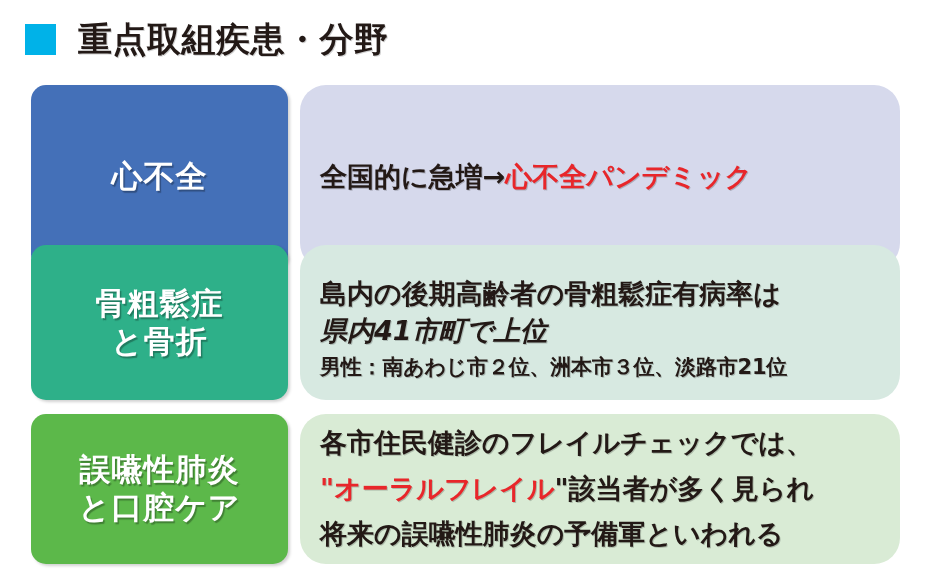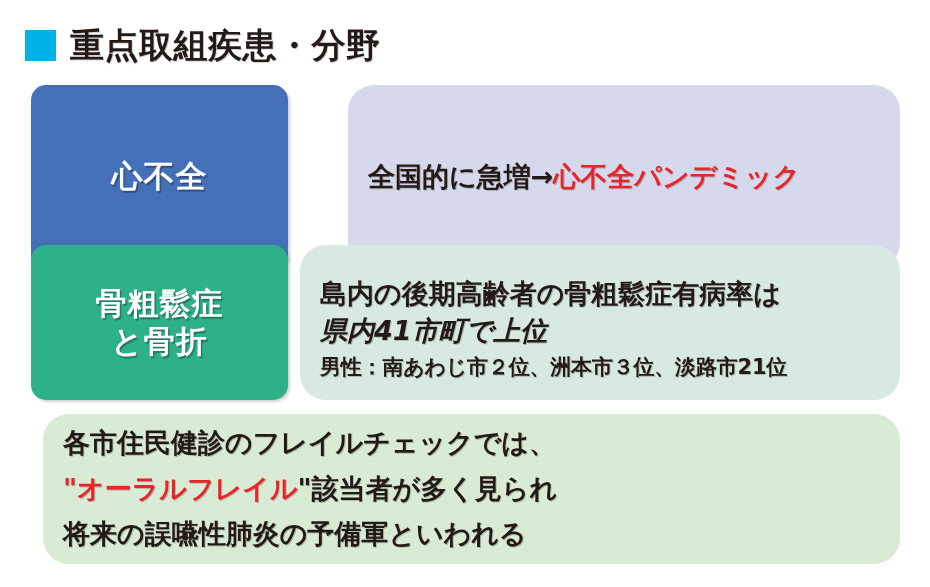--- a/index.html
+++ b/index.html
@@ -20,24 +20,24 @@
     width: 930px;
     height: 587px;
     background: #ffffff;
     box-sizing: border-box;
   }
 
   
   .title-row {
     position: absolute;
     left: 25px;
-    top: 28px;
+    top: 22px;
     display: flex;
     align-items: center;
-    gap: 14px;
+    gap: 22px;
   }
   .title-bullet {
     width: 31px;
     height: 31px;
     background: #00b2e8;
     flex: 0 0 auto;
   }
   .title-text {
     font-size: 34px;
     font-weight: bold;
@@ -49,21 +49,21 @@
   }
 
   
   .row {
     position: absolute;
     left: 31px;
     width: 869px;
     display: flex;
     align-items: stretch;
   }
-  .row-1 { top: 85px;  height: 184px; gap: 48px; }
+  .row-1 { top: 85px;  height: 184px; }
   .row-2 { top: 245px; height: 155px; }
   .row-3 { top: 414px; height: 150px; }
 
   .row-label {
     flex: 0 0 257px;
     border-radius: 15px;
     display: flex;
     flex-direction: column;
     align-items: center;
     justify-content: center;
@@ -143,20 +143,24 @@
       <span>と骨折</span>
     </div>
     <div class="row-panel panel-teal">
       <p>島内の後期高齢者の骨粗鬆症有病率は</p>
       <p class="block-main">県内41市町で上位</p>
       <p class="small">男性：南あわじ市２位、洲本市３位、淡路市21位</p>
     </div>
   </div>
 
   <div class="row row-3">
+    <div class="row-label label-green">
+      <span>誤嚥性肺炎</span>
+      <span>と口腔ケア</span>
+    </div>
     <div class="row-panel panel-green">
       <p>各市住民健診のフレイルチェックでは、</p>
       <p><span class="hl-red">"</span><span class="hl-red">オーラルフレイル</span><span>"</span><span>該当者が多く見られ</span></p>
       <p>将来の誤嚥性肺炎の予備軍といわれる</p>
     </div>
   </div>
 
 </div>
 
 </body></html>

